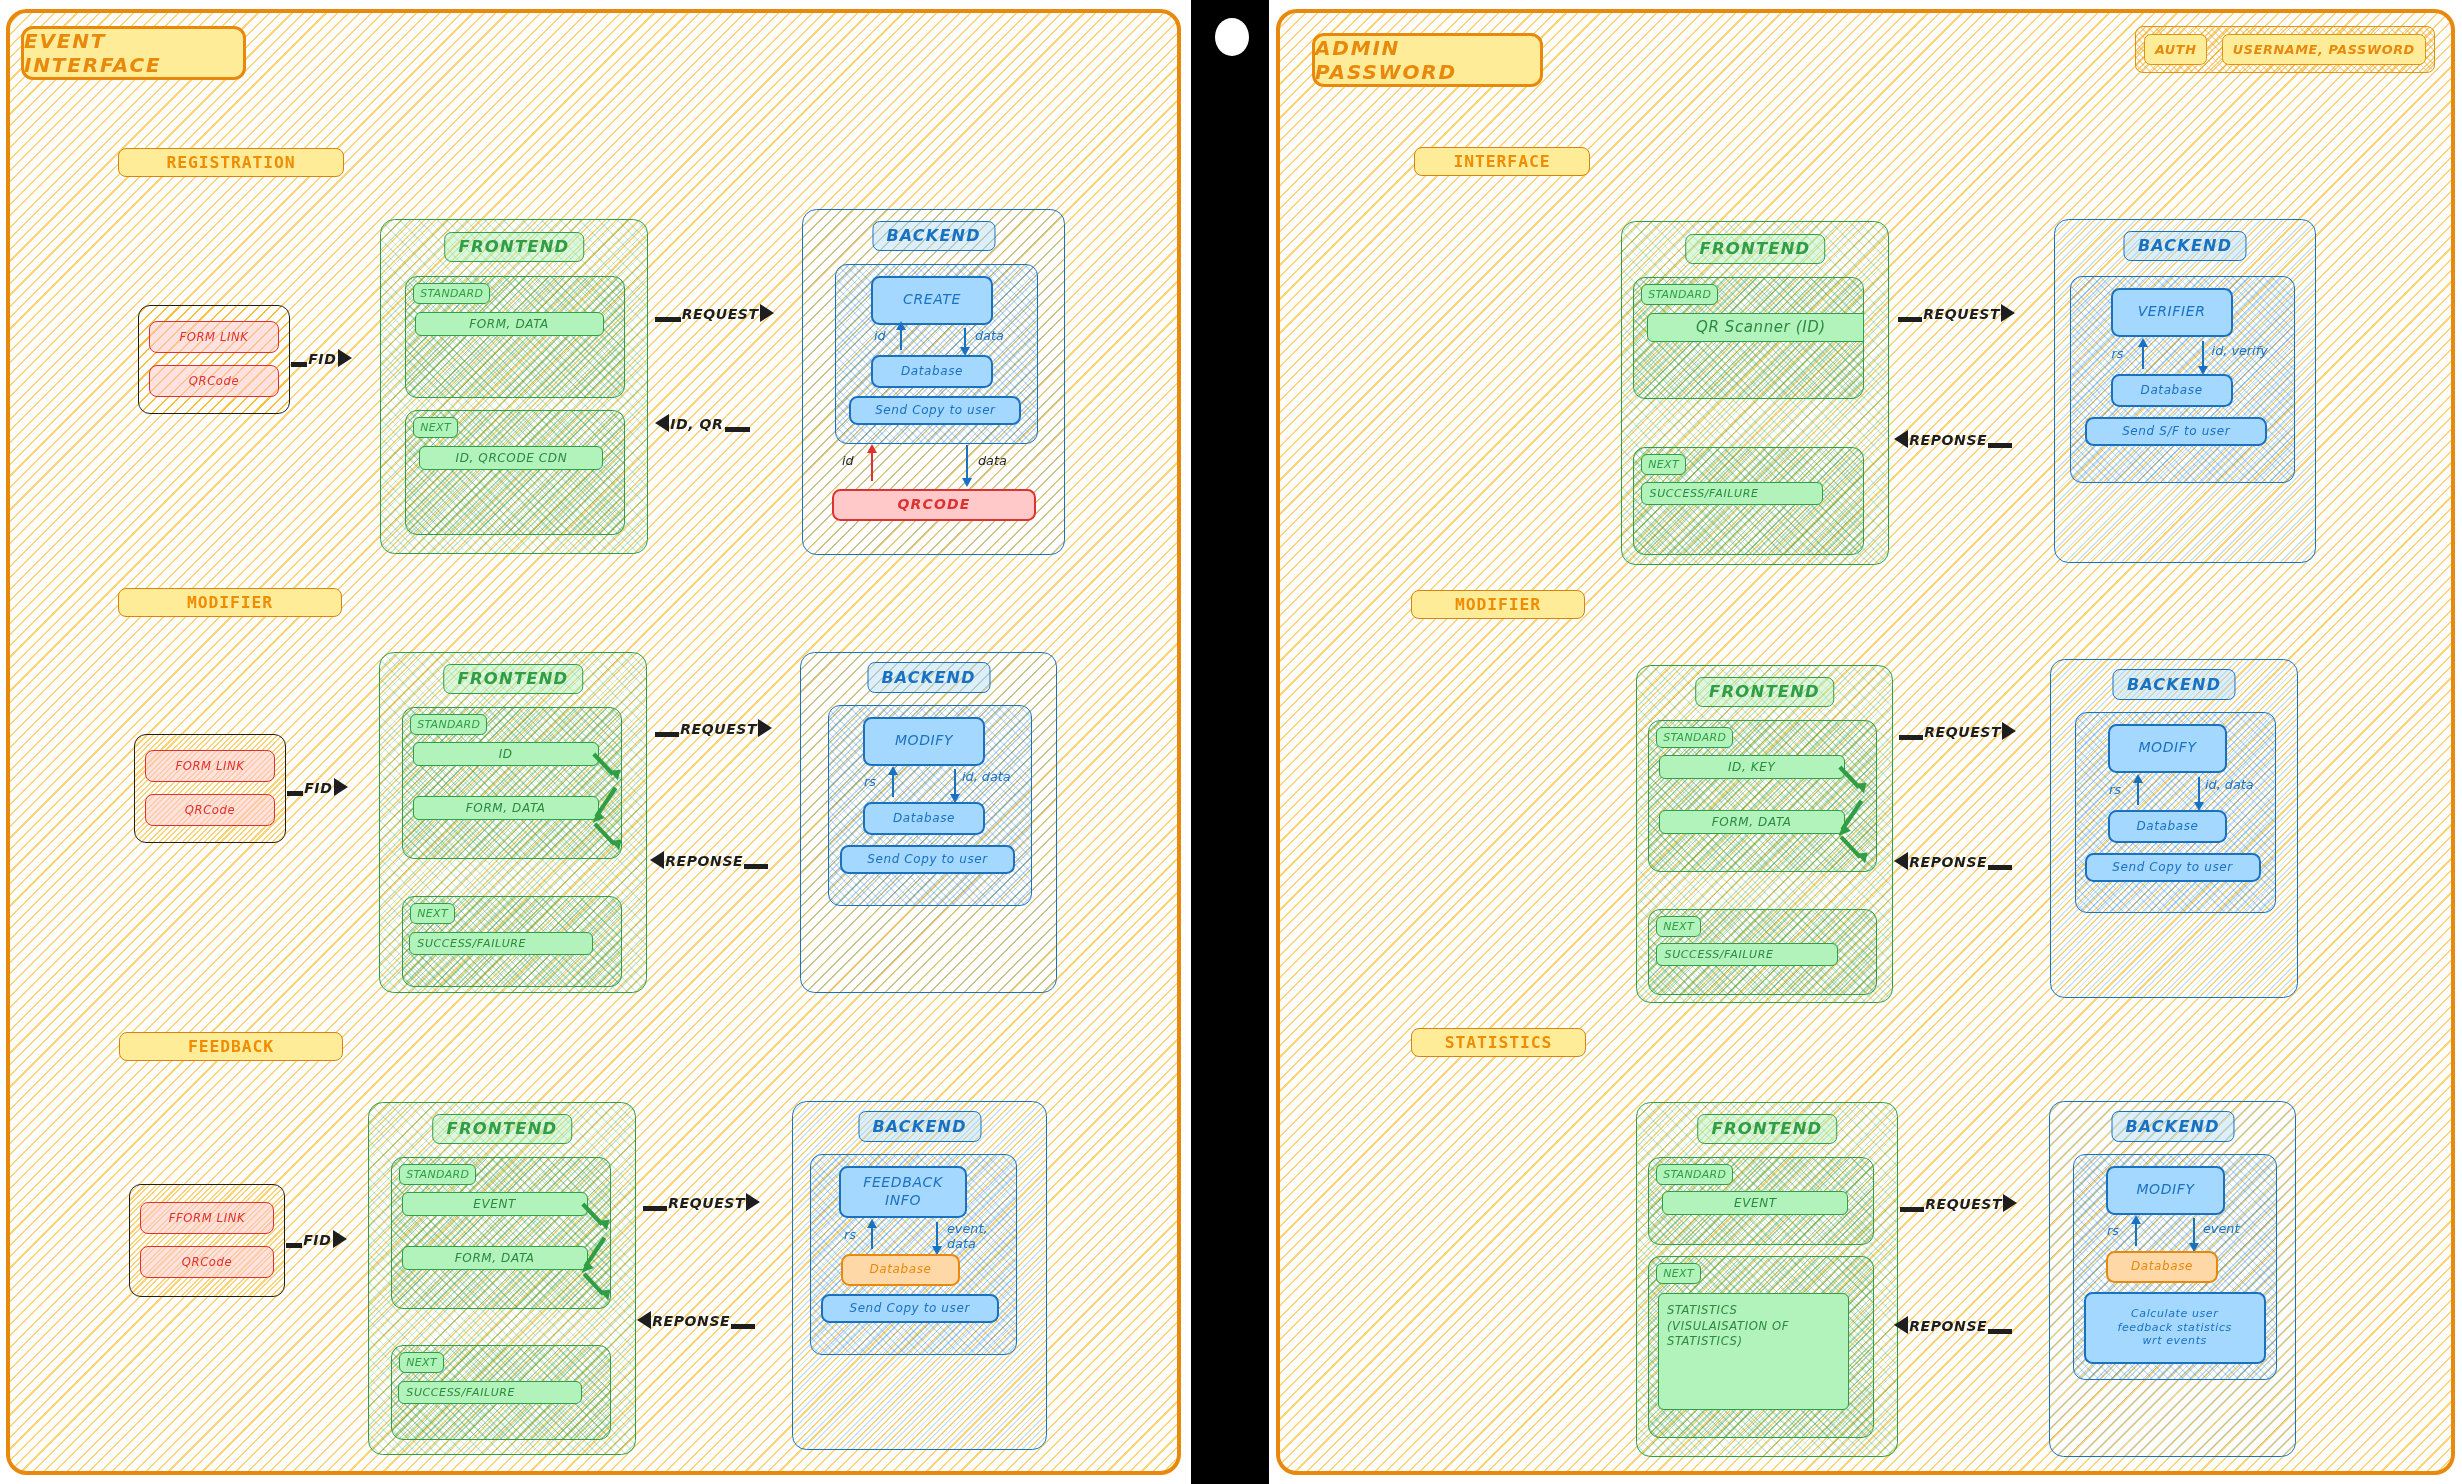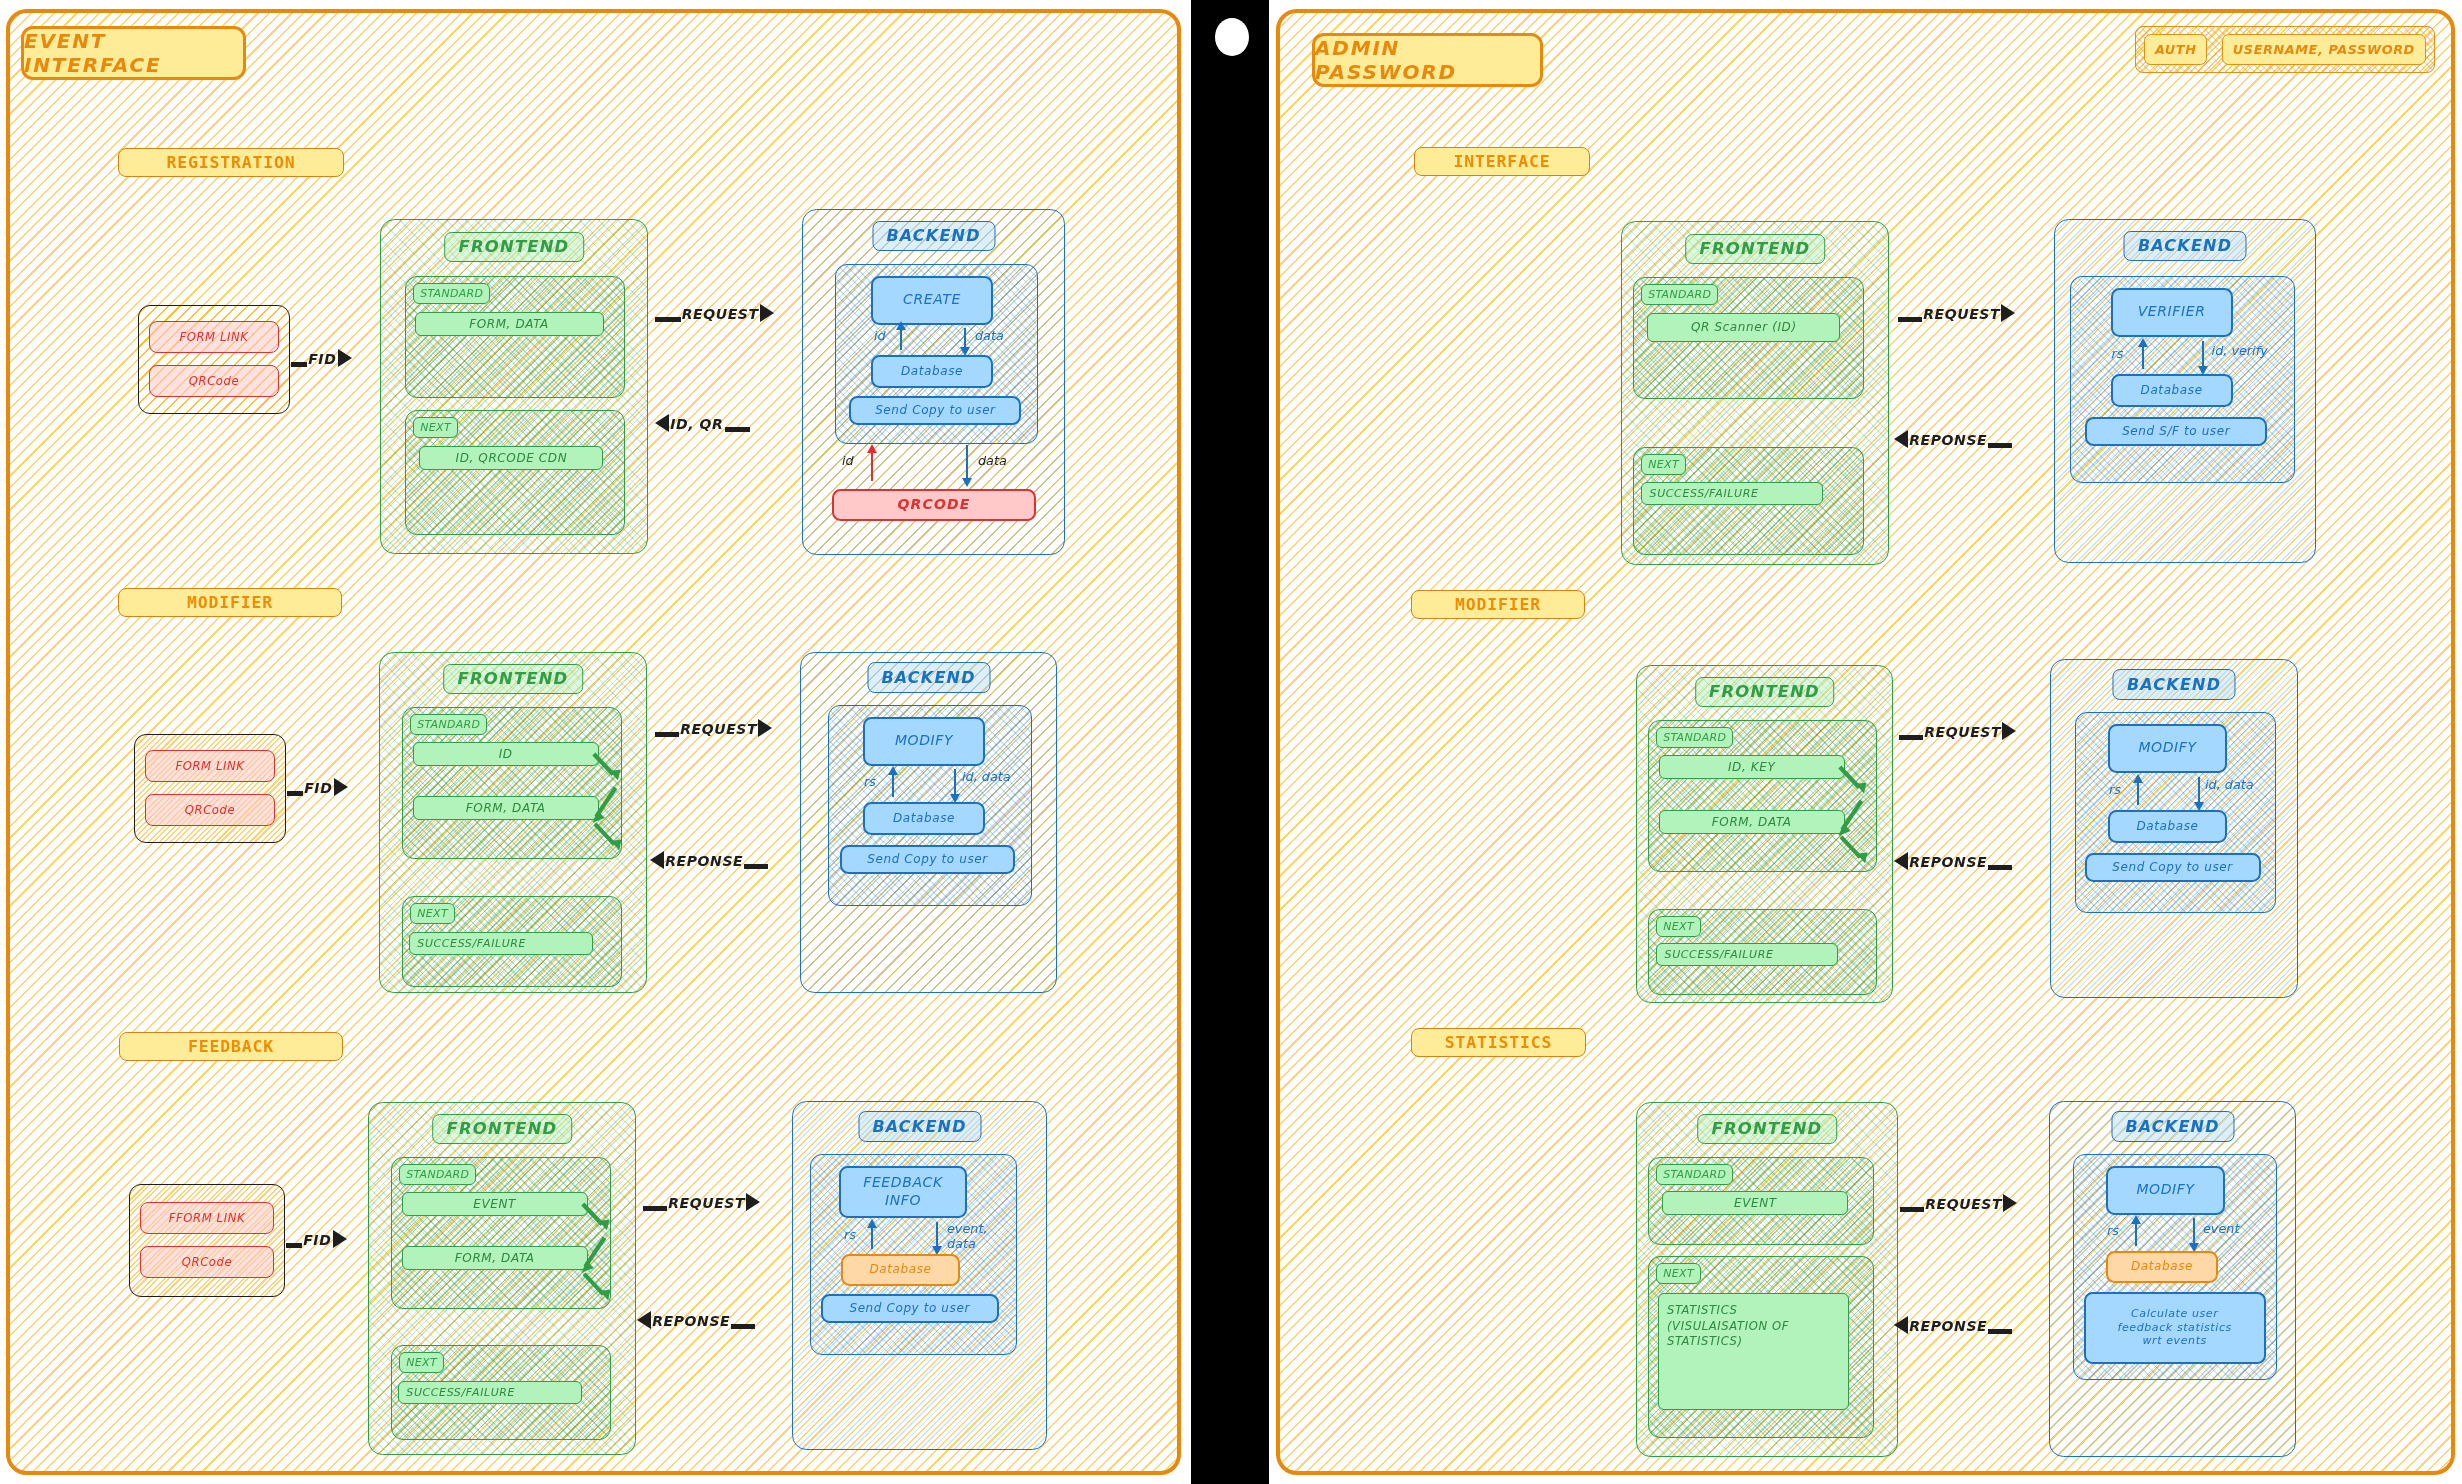--- a/index.html
+++ b/index.html
@@ -557,21 +557,21 @@
       <div class="auth-chip">AUTH</div>
       <div class="auth-chip">USERNAME, PASSWORD</div>
     </div>
 
     <div class="section-label hatch-orange-dense" style="left:134px; top:134px; width:176px;">INTERFACE</div>
 
     <div class="frontend-col hatch-green-light" style="left:341px; top:208px; width:268px; height:344px;">
       <div class="frontend-title" style="top:12px;">FRONTEND</div>
       <div class="fe-group hatch-green" style="left:11px; top:55px; width:231px; height:122px;">
         <div class="fe-tag" style="left:7.3px; top:6px;">STANDARD</div>
-        <div class="fe-item" style="left:13.4px; top:35px; width:193px; height:29px; font-size:12px;">QR Scanner (ID)</div>
+        <div class="fe-item" style="left:13.4px; top:35px; width:227px; height:29px; font-size:15px;">QR Scanner (ID)</div>
       </div>
       <div class="fe-group hatch-green" style="left:11px; top:225px; width:231px; height:108px;">
         <div class="fe-tag" style="left:7.3px; top:6px;">NEXT</div>
         <div class="fe-item" style="left:7.3px; top:34px; width:182px; height:23px; justify-content:flex-start; padding-left:7.3px; font-size:11px;">SUCCESS/FAILURE</div>
       </div>
     </div>
 
     <div class="flow-arrow" style="left:618px; top:291px;">
       <div class="bar" style="width:24px;"></div>
       <div class="txt">REQUEST</div>

